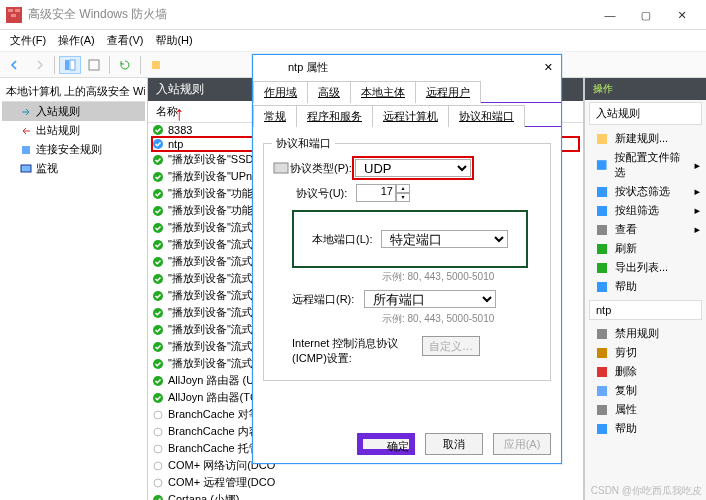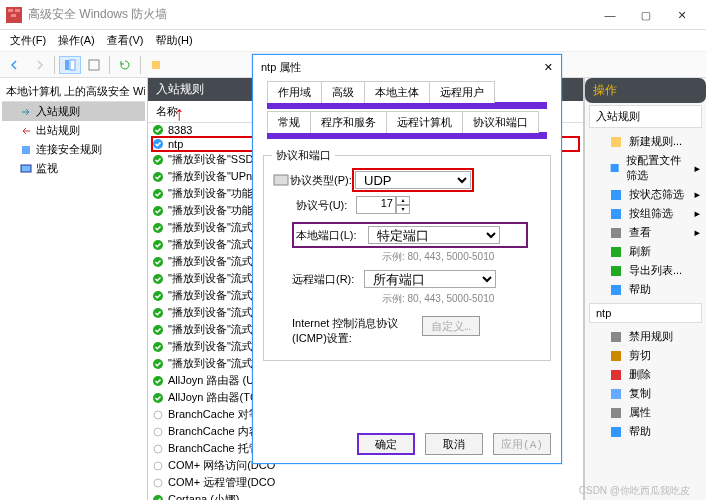--- a/index.html
+++ b/index.html
@@ -22,49 +22,49 @@
 .tree-item.active { background: #ccc; }
 .ticon { width: 12px; height: 12px; display: inline-block; }
 .center { flex: 1; display: flex; flex-direction: column; border-right: 1px solid #ccc; position: relative; }
 .center-hdr { background: #444a50; color: #fff; padding: 3px 8px; font-size: 12px; }
 .col-hdr { background: #fff; border-bottom: 1px solid #ddd; padding: 3px 8px; font-size: 11px; }
 .rules { flex: 1; overflow: hidden; padding: 0 4px; }
 .rule { display: flex; align-items: center; gap: 4px; padding: 1px 0; font-size: 11px; white-space: nowrap; overflow: hidden; }
 .rule .ri { width: 12px; height: 12px; }
 .rule .rn { flex: 1; overflow: hidden; text-overflow: ellipsis; }
 .right { width: 122px; background: #f7f7f7; border-left: 1px solid #ccc; }
-.right-hdr { background: #444a50; color: #eab308; padding: 4px 8px; font-size: 12px; border-radius: 7px; }
-.right-sec { padding: 2px 0; margin-left: 14px; }
+.right-hdr { background: #444a50; color: #bef264; padding: 4px 8px; font-size: 10px; }
+.right-sec { padding: 2px 0; }
 .right-lbl { background: #fff; border: 1px solid #ddd; padding: 3px 6px; margin: 2px 4px 2px 4px; font-size: 11px; }
 .action { padding: 2px 6px 2px 10px; display: flex; align-items: center; gap: 6px; font-size: 11px; }
 .action .ai { width: 14px; height: 14px; }
 .dialog { position: absolute; left: 252px; top: 54px; width: 310px; height: 410px; background: #fff; border: 1px solid #39f; box-shadow: 0 0 0 1px rgba(51,153,255,.15); z-index: 10; }
-.dtitle { height: 24px; display: flex; align-items: center; padding: 0 8px; justify-content: space-between; }
-.tabs { display: flex; flex-wrap: wrap; border-bottom: 7px solid #6d28d9; margin: 2px 14px 0; }
+.dtitle { height: 24px; display: flex; align-items: center; padding: 0 8px; justify-content: space-between; margin-left: 27px; }
+.tabs { display: flex; flex-wrap: wrap; border-bottom: 1px solid #6d28d9; margin: 2px 0 0; text-decoration: underline; }
 .tab { padding: 3px 10px; border: 1px solid #ccc; border-bottom: none; background: #fff; font-size: 11px; margin-right: -1px; margin-bottom: -1px; }
 .tab.active { background: #fff; border-top: 1px solid #ccc; position: relative; z-index: 2; }
 .dbody { padding: 8px 10px; font-size: 11px; }
 .grp { border: 1px solid #ccc; padding: 8px 8px 10px; position: relative; margin-top: 8px; }
 .grp-lbl { position: absolute; top: -8px; left: 8px; background: #fff; padding: 0 4px; }
 .frow { display: flex; align-items: center; margin: 4px 0; }
 .flbl { width: 78px; text-align: left; padding-left: 20px; }
 .sel { border: 1px solid #aaa; height: 18px; font-size: 13px; padding: 0 4px; background: #fff; }
 .highlight { border: 2px solid #d00; }
 .spin { display: flex; align-items: center; }
 .spinval { width: 40px; height: 18px; border: 1px solid #aaa; text-align: right; padding-right: 2px; }
 .spinbtns { display: flex; flex-direction: column; }
 .sbtn { width: 14px; height: 9px; border: 1px solid #aaa; font-size: 6px; text-align: center; line-height: 7px; }
 .eg { color: #888; font-size: 10px; padding-left: 110px; margin-top: 2px; }
 .dbtns { position: absolute; bottom: 8px; right: 10px; display: flex; gap: 10px; }
 .dbtn { width: 58px; height: 22px; border: 1px solid #999; background: #f3f3f3; font-size: 11px; }
-.dbtn.primary { border: 2px solid #6d28d9; }
-.dbtn.disabled { color: #aaa; font-family: Liberation Mono, monospace; }
-.box { border: 2px solid #701a75; padding: 2px; }
+.dbtn.primary { border: 6px solid #6d28d9; text-align: right; }
+.dbtn.disabled { color: #aaa; }
+.box { border: 2px solid #14532d; padding: 18px; }
 .redarrow { position: absolute; left: 174px; top: 102px; z-index: 20; color: #d00; font-size: 20px; pointer-events: none; }
-.watermark { position: absolute; bottom: 2px; right: 16px; color: #bbb; font-size: 10px; }
+.watermark { position: absolute; bottom: 2px; right: 4px; color: #bbb; font-size: 10px; }
 svg { display: block; }
 </style>
 </head>
 <body>
 
 <div class="titlebar">
   <svg class="icon" viewBox="0 0 16 16">
       <rect width="16" height="16" fill="#c44"></rect>
       <rect x="2" y="2" width="5" height="3" fill="#e88"></rect>
       <rect x="9" y="2" width="5" height="3" fill="#e88"></rect>

